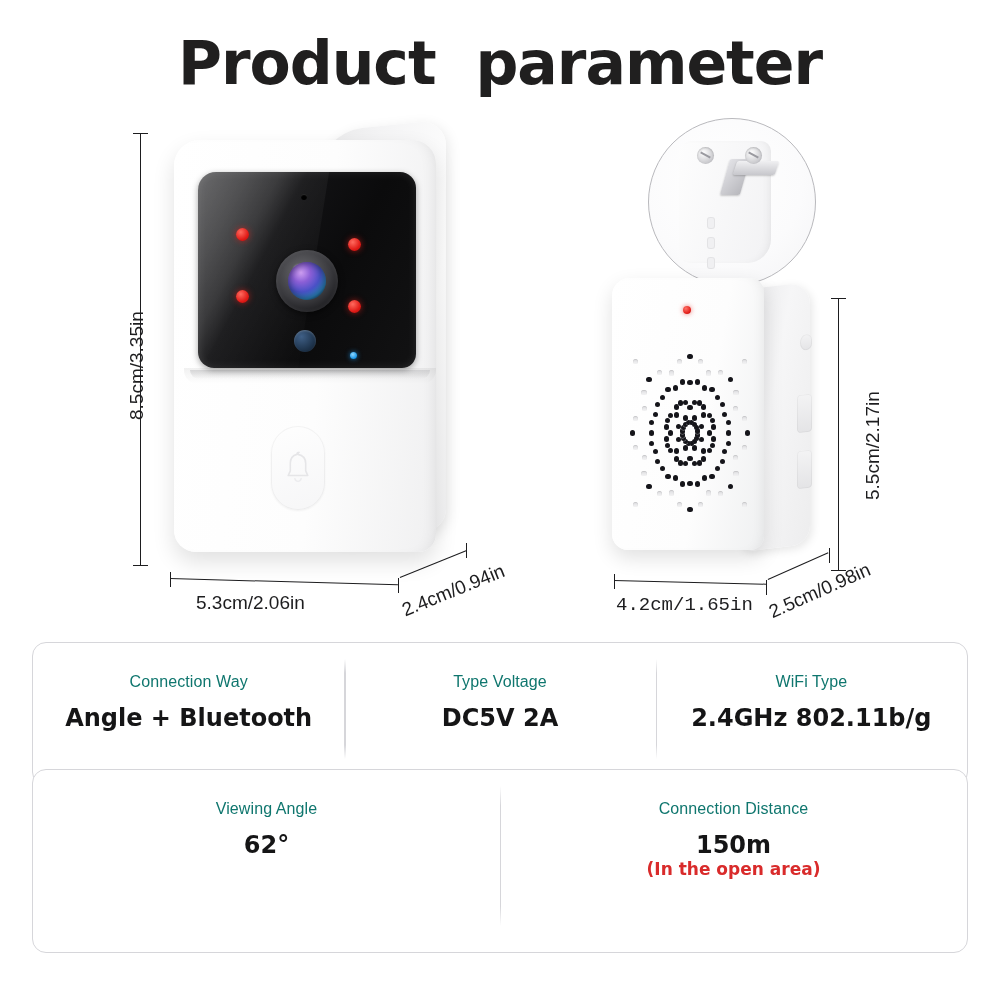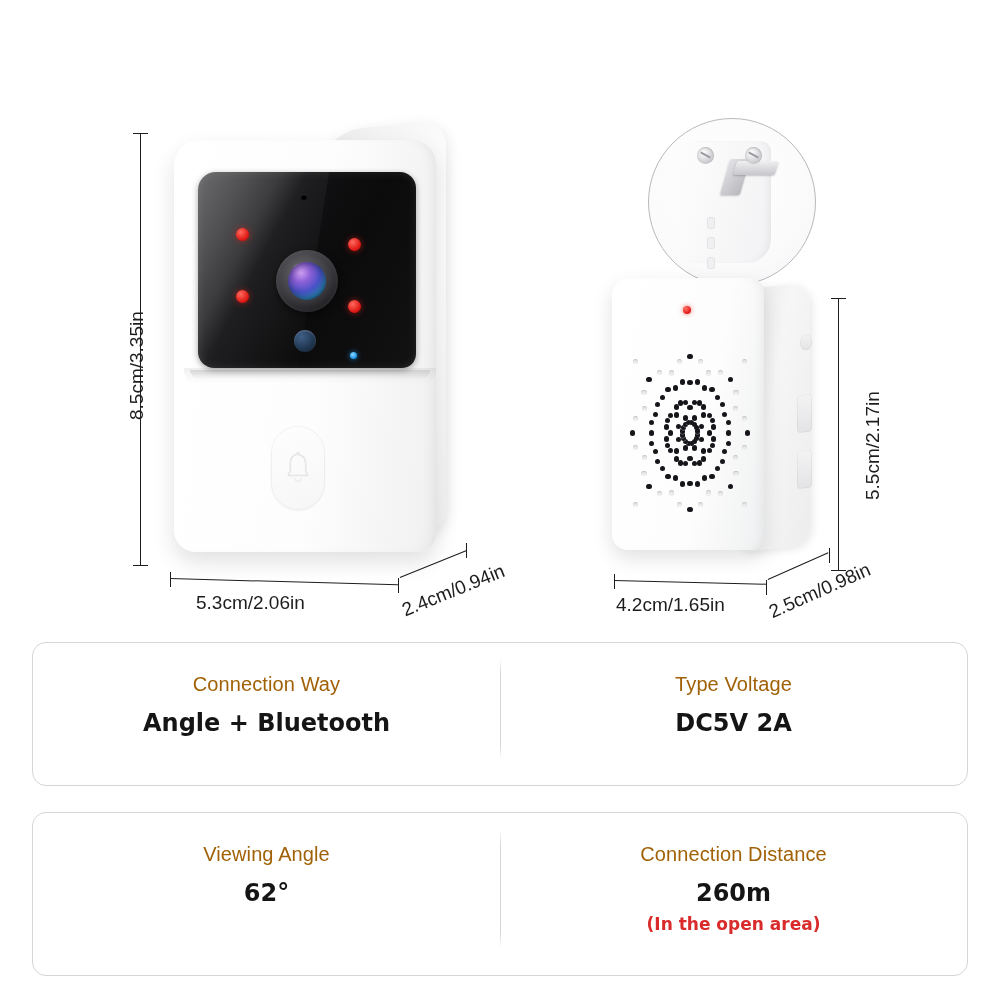--- a/index.html
+++ b/index.html
@@ -185,45 +185,46 @@
   .plug-notch.n2{top:96px;}
   .plug-notch.n3{top:116px;}
 
   
   .spec-card{
     position:absolute;left:32px;width:936px;
     border:1.4px solid #d6d6da;border-radius:14px;background:#fff;
     box-sizing:border-box;
   }
   #spec-card-1{top:642px;height:144px;}
-  #spec-card-2{top:812px;height:164px;}
+  #spec-card-2{top:769px;height:184px;}
   .spec-row{position:absolute;left:0;top:0;width:100%;height:100%;display:flex;}
   .spec-cell{
     flex:1;position:relative;display:flex;flex-direction:column;
     align-items:center;justify-content:flex-start;padding-top:30px;
   }
   .spec-cell + .spec-cell:before{
     content:"";position:absolute;left:0;top:16px;bottom:26px;width:1.3px;
     background:linear-gradient(180deg,rgba(214,214,218,0),#d6d6da 14%,#d6d6da 86%,rgba(214,214,218,0));
   }
-  .spec-label{font-size:20px;color:#a16207;letter-spacing:.1px;white-space:nowrap;}
+  .spec-label{font-size:16px;color:#0f766e;letter-spacing:.1px;white-space:nowrap;}
   .spec-value{
     font-size:24px;font-weight:bold;color:#151516;margin-top:13px;white-space:nowrap;
     font-family:"DejaVu Sans", sans-serif;
   }
   .spec-note{
-    font-size:17px;font-weight:bold;margin-top:7px;white-space:nowrap;
+    font-size:17px;font-weight:bold;white-space:nowrap;
     font-family:"DejaVu Sans", sans-serif;
   }
 </style>
 </head>
 <body>
 
 <div class="stage">
 
+  <div id="page-title">Product  parameter</div>
 
   <div class="hero">
 
     <div class="doorbell">
       <div class="db-side"></div>
       <div class="db-body">
         <div class="db-seam"></div>
 
         <div class="db-screen">
           <div class="gloss"></div>
@@ -420,48 +421,52 @@
     </div>
 
     <div class="dim-line v-line" style="left:838px;top:198px;height:272px;"></div>
     <div class="cap-h" style="left:831px;top:198px;"></div>
     <div class="cap-h" style="left:831px;top:470px;"></div>
     <div class="dim-label rot-v" style="left:862px;top:400px;">5.5cm/2.17in</div>
 
     <div class="dim-line h-line" style="left:614px;top:480px;width:152px;transform:rotate(1.4deg);transform-origin:left center;"></div>
     <div class="cap-v" style="left:614px;top:474px;"></div>
     <div class="cap-v" style="left:766px;top:480px;"></div>
-    <div class="dim-label" style="left:616px;top:494px;">4.2cm/1.65in</div>
+    <div class="dim-label" style="left:616px;top:494px;font-family:Liberation Mono, monospace;">4.2cm/1.65in</div>
 
     <div class="dim-line h-line" style="left:768px;top:479px;width:66px;transform:rotate(-24deg);transform-origin:left center;"></div>
     <div class="cap-v" style="left:829px;top:448px;"></div>
     <div class="dim-label" style="left:770px;top:502px;transform:rotate(-24deg);transform-origin:left center;">2.5cm/0.98in</div>
 
   </div>
 
   <div class="spec-card" id="spec-card-1">
     <div class="spec-row">
       <div class="spec-cell">
         <div class="spec-label">Connection Way</div>
         <div class="spec-value">Angle + Bluetooth</div>
       </div>
       <div class="spec-cell">
         <div class="spec-label">Type Voltage</div>
         <div class="spec-value">DC5V 2A</div>
       </div>
+      <div class="spec-cell">
+        <div class="spec-label">WiFi Type</div>
+        <div class="spec-value">2.4GHz 802.11b/g</div>
+      </div>
     </div>
   </div>
 
   <div class="spec-card" id="spec-card-2">
     <div class="spec-row">
       <div class="spec-cell">
         <div class="spec-label">Viewing Angle</div>
         <div class="spec-value">62°</div>
       </div>
       <div class="spec-cell">
         <div class="spec-label">Connection Distance</div>
-        <div class="spec-value">260m</div>
+        <div class="spec-value">150m</div>
         <div class="spec-note" id="open-area-note" style="color: rgb(217, 43, 43);">(In the open area)</div>
       </div>
     </div>
   </div>
 
 </div>
 
 </body></html>

